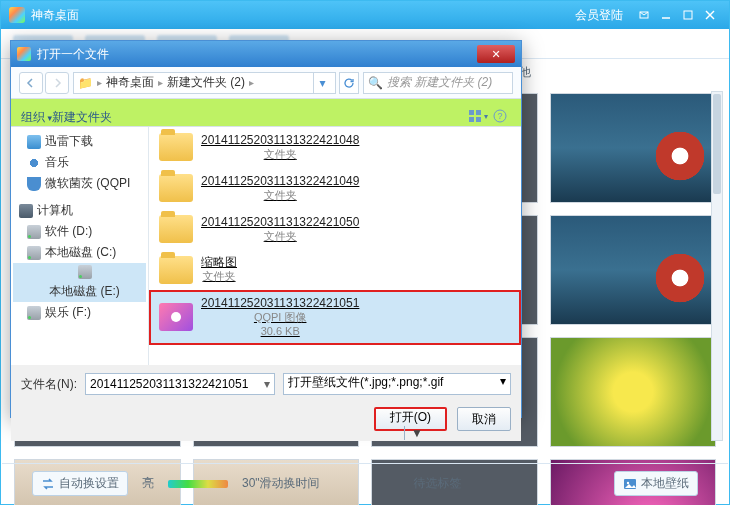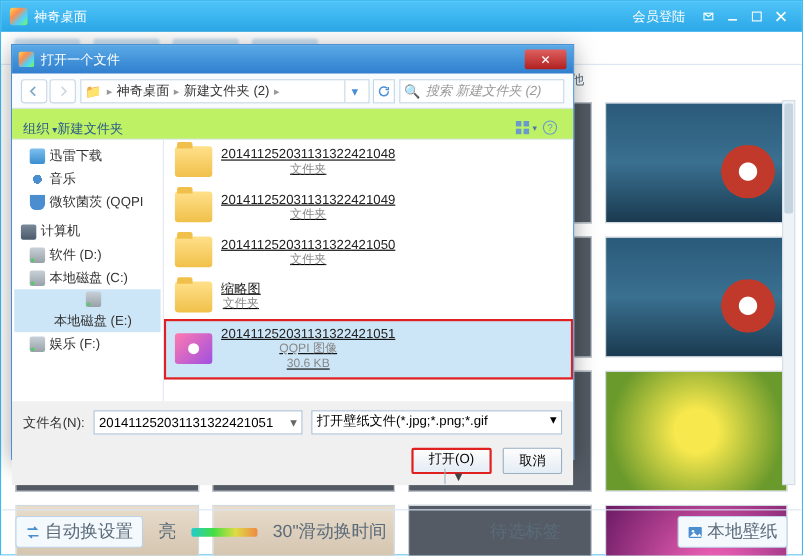--- a/index.html
+++ b/index.html
@@ -21,21 +21,21 @@
 .cat-row .right { margin-left: 400px; display:flex; gap: 22px; }
 
 .gallery { position: absolute; top: 86px; left: 1px; right: 1px; bottom: 42px; display: grid; grid-template-columns: repeat(4, 1fr); grid-auto-rows: 110px; gap: 12px; padding: 6px 12px; }
 .thumb { background:#545b64; border:1px solid #d0d8e0; }
 .thumb.a { background: linear-gradient(180deg,#2b5a7a 0%,#3a7090 50%,#1a3a50 100%); position:relative; }
 .thumb.a::after{content:"";position:absolute;right:10px;bottom:10px;width:50px;height:60px;background:radial-gradient(circle at 50% 40%, #fff 18%, #c0392b 20% 55%, transparent 56%);}
 .thumb.b { background: radial-gradient(circle,#f7e84d 20%,#6b9a2c 80%); }
 .thumb.c { background: radial-gradient(circle at 60% 60%,#ff6ac1,#6b1a64); }
 .thumb.d { background: linear-gradient(#e8dccb,#b8a58a); }
 
-.app-footer { position:absolute; left:1px; right:1px; bottom:1px; height:40px; border-top:1px solid #d9e6f2; display:flex; align-items:center; padding:0 12px; font-size:16px; color:#5a6b7a; gap: 14px; }
+.app-footer { position:absolute; left:1px; right:1px; bottom:1px; height:40px; border-top:1px solid #d9e6f2; display:flex; align-items:center; padding:0 30px; font-size:12px; color:#5a6b7a; gap: 14px; }
 .foot-btn { display:flex; align-items:center; gap:4px; padding:3px 8px; border:1px solid #bcd2e6; border-radius:3px; background:#f4f9fd; cursor:pointer; }
 .foot-right { margin-left:auto; }
 .gradient-bar { width:60px; height:8px; background:linear-gradient(90deg,#2cc,#4d4,#dd4,#e84); border-radius:2px; }
 .small-icon{width:14px;height:14px;display:inline-block;}
 
 
 .dialog { position:absolute; left:10px; top:40px; width:512px; height:378px; background:#f0f0f0; border:1px solid #4a8fd4; box-shadow: 0 4px 20px rgba(0,0,0,.35); }
 .dlg-title { height:26px; background:linear-gradient(#5aa9e6,#2f7fcf); display:flex; align-items:center; padding:0 6px; color:#fff; font-size:12px; }
 .dlg-title .icon { width:14px;height:14px; background:linear-gradient(135deg,#ffd84d,#ff8c4d,#4dd2ff,#7dff4d); border-radius:2px; margin-right:6px;}
 .dlg-title .sp{flex:1;}

